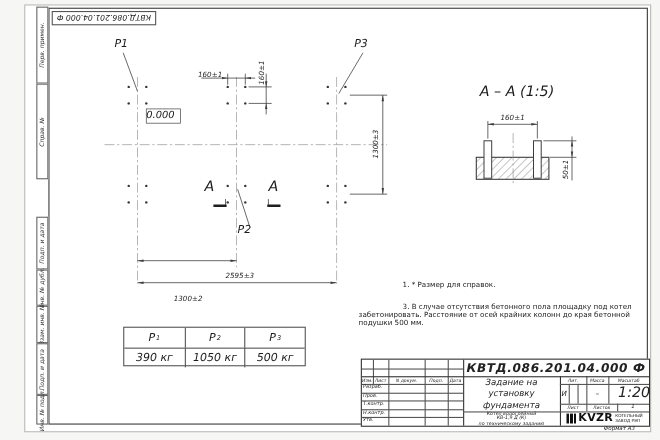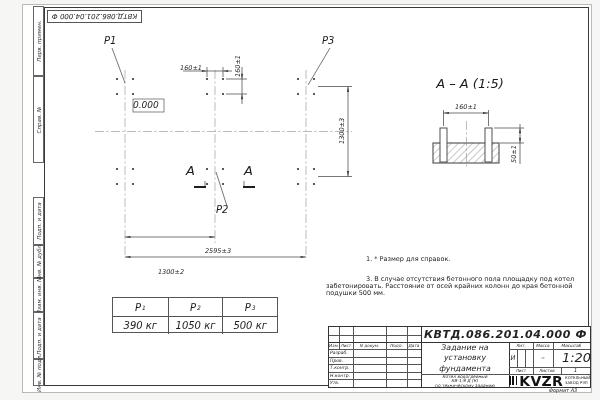--- a/index.html
+++ b/index.html
@@ -25,21 +25,21 @@
   #loadtable sub{font-size:6px;margin-left:1px;}
   #tblock{position:absolute;left:328px;top:326px;width:261px;height:60px;border:1px solid #333;box-sizing:content-box;background:#fff;font-style:italic;}
   #tblock .vl{position:absolute;width:0;border-left:0.6px solid #555;}
   #tblock .vl.bold{border-left:1px solid #333;}
   #tblock .hl{position:absolute;height:0;border-top:0.6px solid #555;}
   #tblock .hl.bold{border-top:1px solid #333;}
   #tblock .t{position:absolute;color:#222;}
   .ctr{text-align:center;}
   #logo-row{position:absolute;left:180px;top:47px;width:81px;height:13px;display:flex;align-items:center;justify-content:center;gap:2px;}
   #logo-bars{width:9px;height:9px;background:repeating-linear-gradient(90deg,#111 0 2px,#fff 2px 3.5px);}
-  #logo-name{font-weight:700;font-size:14px;font-style:normal;color:#111;letter-spacing:0.3px;}
+  #logo-name{font-weight:700;font-size:10px;font-style:normal;color:#111;letter-spacing:0.3px;}
   #logo-desc{font-size:3.8px;line-height:1.15;font-style:normal;color:#222;text-align:left;}
 </style>
 </head>
 <body>
 
 <div id="canvas">
   <div id="sheet"></div>
   <div id="frame"></div>
 
   <div id="stamp">

